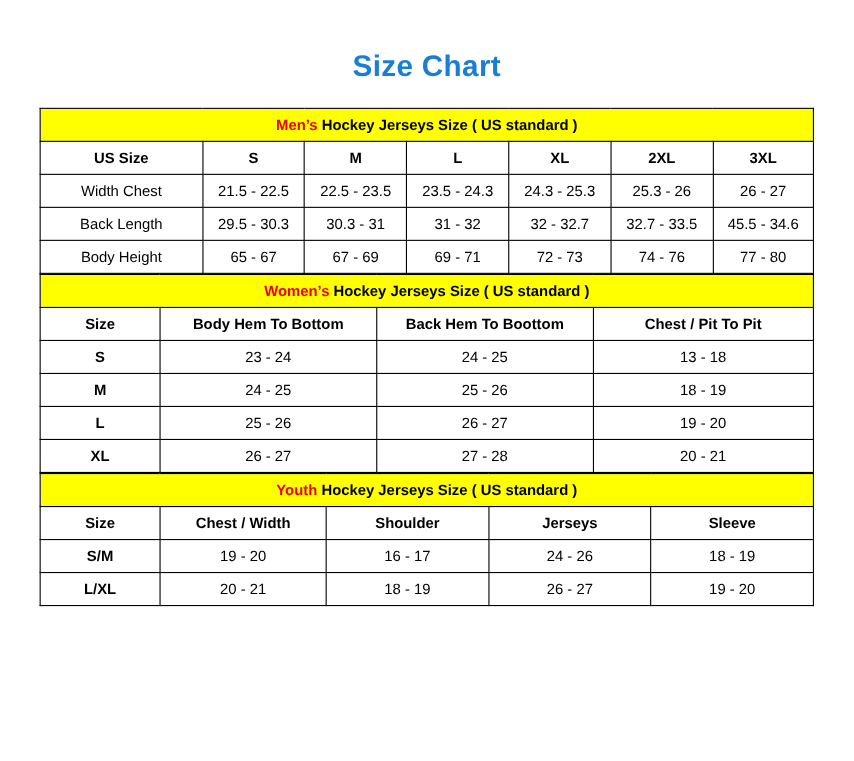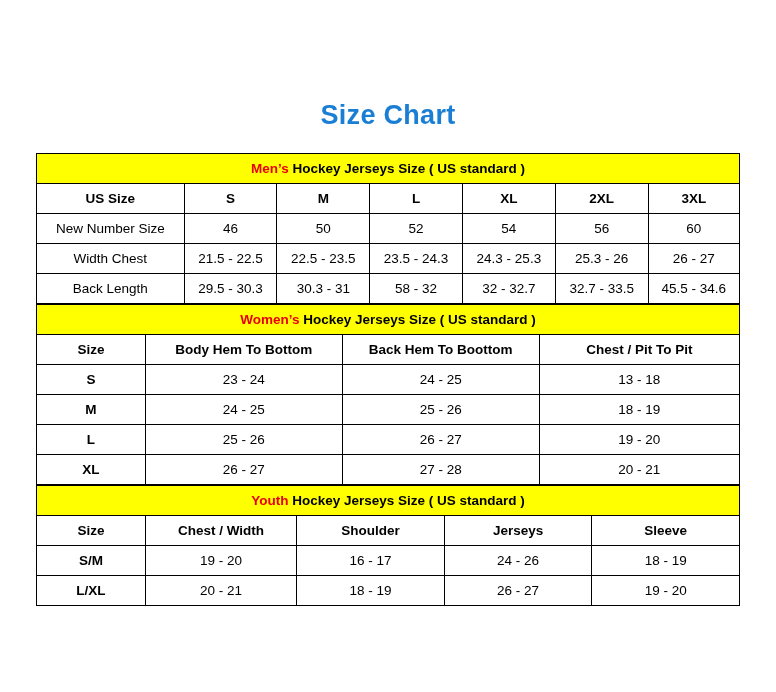--- a/index.html
+++ b/index.html
@@ -17,21 +17,21 @@
     position: relative;
     width: 776px;
     height: 692px;
     box-sizing: border-box;
   }
   .title {
     text-align: center;
     color: #1a7fd4;
     font-size: 27px;
     font-weight: bold;
-    padding-top: 100px;
+    padding-top: 45px;
     letter-spacing: 0.3px;
   }
   .chart-wrap {
     margin: 22px 36px 0 36px;
   }
   table.sz {
     border-collapse: collapse;
     width: 100%;
     table-layout: fixed;
   }
@@ -84,45 +84,45 @@
         <tr>
           <td class="rowhead">US Size</td>
           <td class="rowhead">S</td>
           <td class="rowhead">M</td>
           <td class="rowhead">L</td>
           <td class="rowhead">XL</td>
           <td class="rowhead">2XL</td>
           <td class="rowhead">3XL</td>
         </tr>
         <tr>
-          <td class="labelcell">New Number Size</td>
-          <td>46</td>
-          <td>50</td>
-          <td>52</td>
-          <td>54</td>
-          <td>56</td>
-          <td>60</td>
-        </tr>
-        <tr>
           <td class="labelcell">Width Chest</td>
           <td>21.5 - 22.5</td>
           <td>22.5 - 23.5</td>
           <td>23.5 - 24.3</td>
           <td>24.3 - 25.3</td>
           <td>25.3 - 26</td>
           <td>26 - 27</td>
         </tr>
         <tr>
           <td class="labelcell">Back Length</td>
           <td>29.5 - 30.3</td>
           <td>30.3 - 31</td>
-          <td>58 - 32</td>
+          <td>31 - 32</td>
           <td>32 - 32.7</td>
           <td>32.7 - 33.5</td>
           <td>45.5 - 34.6</td>
+        </tr>
+        <tr>
+          <td class="labelcell">Body Height</td>
+          <td>65 - 67</td>
+          <td>67 - 69</td>
+          <td>69 - 71</td>
+          <td>72 - 73</td>
+          <td>74 - 76</td>
+          <td>77 - 80</td>
         </tr>
       </tbody>
     </table>
 
     <table class="sz">
       <colgroup>
         <col style="width:15.5%">
           <col style="width:28%">
           <col style="width:28%">
           <col style="width:28.5%">

